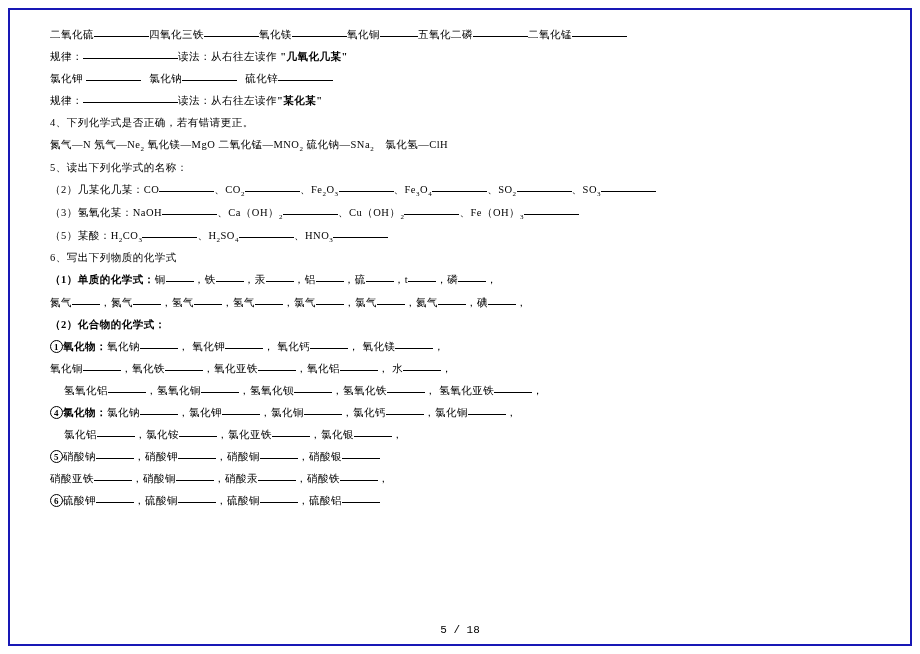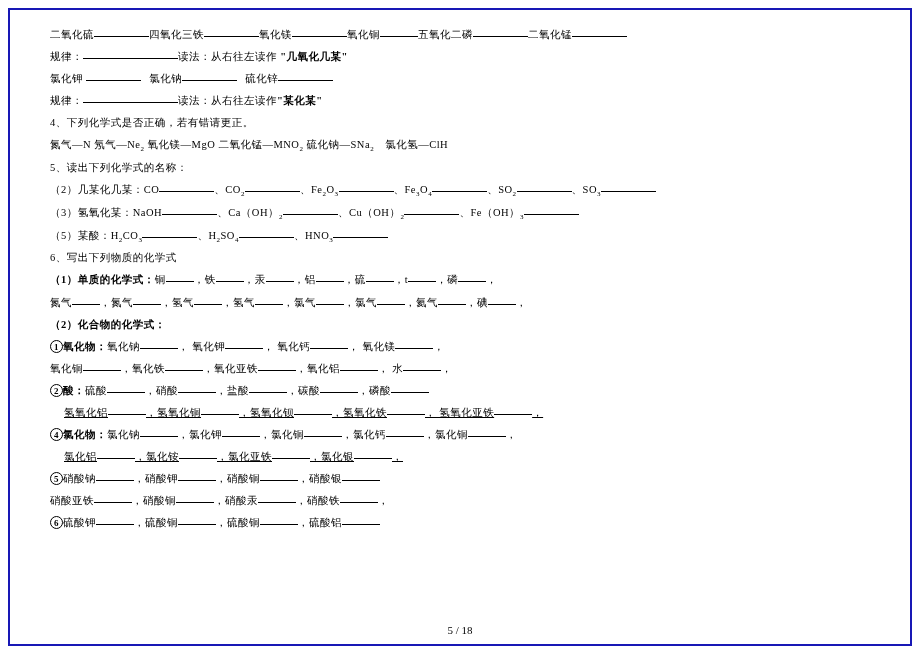--- a/index.html
+++ b/index.html
@@ -24,30 +24,30 @@
       right: 62px;
       line-height: 2.1;
       letter-spacing: 0.5px;
     }
     .row { white-space: nowrap; overflow: hidden; }
     .blank-s { display: inline-block; border-bottom: 1px solid #000; width: 38px; height: 0.9em; vertical-align: baseline; position: relative; top: -1px; }
     .blank-m { display: inline-block; border-bottom: 1px solid #000; width: 55px; height: 0.9em; vertical-align: baseline; position: relative; top: -1px; }
     .blank-ll { display: inline-block; border-bottom: 1px solid #000; width: 95px; height: 0.9em; vertical-align: baseline; position: relative; top: -1px; }
     .blank-sl { display: inline-block; border-bottom: 1px solid #000; width: 28px; height: 0.9em; vertical-align: baseline; position: relative; top: -1px; }
     .bold { font-weight: bold; }
-    .indent { padding-left: 14px; text-decoration: underline; }
+    .indent { padding-left: 14px; }
     .sub { font-size: 7px; vertical-align: sub; }
     .circ { display: inline-block; width: 13px; height: 13px; line-height: 12px; border: 1px solid #000; border-radius: 50%; text-align: center; font-size: 9px; vertical-align: middle; position: relative; top: -1px; font-weight: bold; }
     .pagefoot {
       position: absolute;
       bottom: 18px;
       left: 0; right: 0;
       text-align: center;
       font-size: 11px;
-      font-family: Liberation Serif, serif;
+      font-family: Liberation Mono, monospace;
     }
     .sep { display: inline-block; width: 8px; }
   </style>
 </head>
 <body>
 
 <div class="outer-border"></div>
 
 <div class="content">
 
@@ -79,21 +79,20 @@
 <div class="row"><span class="bold">（1）单质的化学式：</span><span>铜</span><span class="blank-sl"></span><span>，铁</span><span class="blank-sl"></span><span>，汞</span><span class="blank-sl"></span><span>，铝</span><span class="blank-sl"></span><span>，硫</span><span class="blank-sl"></span><span>，t</span><span class="blank-sl"></span><span>，磷</span><span class="blank-sl"></span><span>，</span></div>
 
 <div class="row"><span>氮气</span><span class="blank-sl"></span><span>，氮气</span><span class="blank-sl"></span><span>，氢气</span><span class="blank-sl"></span><span>，氢气</span><span class="blank-sl"></span><span>，氯气</span><span class="blank-sl"></span><span>，氯气</span><span class="blank-sl"></span><span>，氦气</span><span class="blank-sl"></span><span>，碘</span><span class="blank-sl"></span><span>，</span></div>
 
 <div class="row bold">（2）化合物的化学式：</div>
 
 <div class="row"><span class="circ">1</span><span class="bold">氧化物：</span><span>氧化钠</span><span class="blank-s"></span><span>，  氧化钾</span><span class="blank-s"></span><span>，  氧化钙</span><span class="blank-s"></span><span>，     氧化镁</span><span class="blank-s"></span><span>，</span></div>
 
 <div class="row"><span>氧化铜</span><span class="blank-s"></span><span>，氧化铁</span><span class="blank-s"></span><span>，氧化亚铁</span><span class="blank-s"></span><span>，氧化铝</span><span class="blank-s"></span><span>，  水</span><span class="blank-s"></span><span>，</span></div>
 
-<div class="row"><span class="circ">2</span><span class="bold">酸：</span><span>硫酸</span><span class="blank-s"></span><span>，硝酸</span><span class="blank-s"></span><span>，盐酸</span><span class="blank-s"></span><span>，碳酸</span><span class="blank-s"></span><span>，磷酸</span><span class="blank-s"></span></div>
 
 
 <div class="row indent"><span> 氢氧化铝</span><span class="blank-s"></span><span>，氢氧化铜</span><span class="blank-s"></span><span>，氢氧化钡</span><span class="blank-s"></span><span>，氢氧化铁</span><span class="blank-s"></span><span>，  氢氧化亚铁</span><span class="blank-s"></span><span>，</span></div>
 
 <div class="row"><span class="circ">4</span><span class="bold">氯化物：</span><span>氯化钠</span><span class="blank-s"></span><span>，氯化钾</span><span class="blank-s"></span><span>，氯化铜</span><span class="blank-s"></span><span>，氯化钙</span><span class="blank-s"></span><span>，氯化铜</span><span class="blank-s"></span><span>，</span></div>
 
 <div class="row indent"><span>  氯化铝</span><span class="blank-s"></span><span>，氯化铵</span><span class="blank-s"></span><span>，氯化亚铁</span><span class="blank-s"></span><span>，氯化银</span><span class="blank-s"></span><span>，</span></div>
 
 <div class="row"><span class="circ">5</span><span>硝酸钠</span><span class="blank-s"></span><span>，硝酸钾</span><span class="blank-s"></span><span>，硝酸铜</span><span class="blank-s"></span><span>，硝酸银</span><span class="blank-s"></span></div>
 

